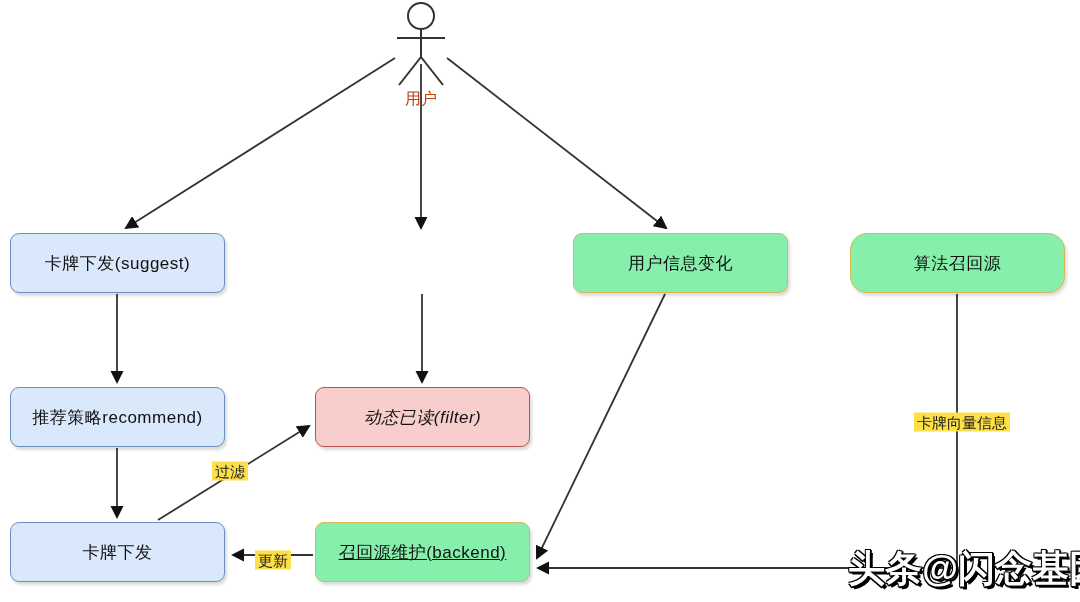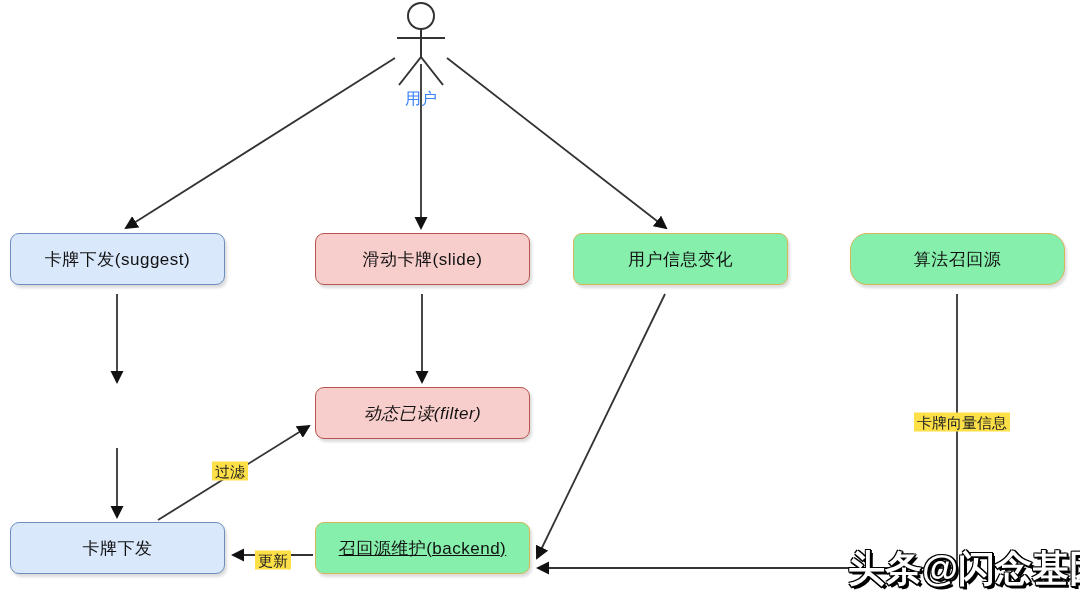--- a/index.html
+++ b/index.html
@@ -7,41 +7,41 @@
     position:relative;
     width:1080px;height:602px;
     background:#fff;
     font-family:"Liberation Sans","DejaVu Sans",sans-serif;
     overflow:hidden;
   }
   #wires{position:absolute;left:0;top:0;z-index:1;}
   .node{
     position:absolute;
     box-sizing:border-box;
-    width:215px;height:52px;
+    width:215px;height:60px;
     border-radius:9px;
     display:flex;align-items:center;justify-content:center;
     font-size:17px;color:#111;
     letter-spacing:.5px;
     box-shadow:2px 3px 3px rgba(0,0,0,.14);
     z-index:2;
   }
   .node.blue{background:#dae8fc;border:1.5px solid #6c8ebf;}
   .node.red{background:#f8cecc;border:1.5px solid #b85450;}
   .node.yellow{background:#86efac;border:1.5px solid #d6b656;}
   .edge-label{
     position:absolute;z-index:3;
     font-size:15px;color:#222;
     background:#fde047;padding:0 3px;line-height:19px;
     transform:translate(-50%,-50%);
     white-space:nowrap;
   }
   .actor-label{
     position:absolute;z-index:3;
-    font-size:16px;color:#3b82f6;
+    font-size:16px;color:#c2410c;
     transform:translate(-50%,0);
     white-space:nowrap;
   }
   .watermark{
     position:absolute;z-index:5;
     left:848px;top:544px;
     font-size:37px;font-weight:bold;
     color:#fff;letter-spacing:0px;
     white-space:nowrap;
     text-shadow:
@@ -83,28 +83,28 @@
       <line x1="665" y1="294" x2="537" y2="558" marker-end="url(#arrow)"></line>
       <path d="M957,294 L957,568 L538,568" marker-end="url(#arrow)"></path>
     </g>
   </svg>
 
   <div class="actor-label" style="left:421px;top:89px;">用户</div>
 
   <div class="node blue" style="left:10px;top:233px;">
     <span>卡牌下发(suggest)</span>
   </div>
-  <div class="node red" style="left:315px;top:233px;">
-    <span>滑动卡牌(slide)</span>
-  </div>
   <div class="node yellow" style="left:573px;top:233px;">
     <span>用户信息变化</span>
   </div>
   <div class="node yellow" style="left:850px;top:233px;border-radius:17px;">
     <span>算法召回源</span>
+  </div>
+  <div class="node blue" style="left:10px;top:387px;">
+    <span>推荐策略recommend)</span>
   </div>
   <div class="node red" style="left:315px;top:387px;font-style:italic;">
     <span>动态已读(filter)</span>
   </div>
   <div class="node blue" style="left:10px;top:522px;">
     <span>卡牌下发</span>
   </div>
   <div class="node yellow" style="left:315px;top:522px;text-decoration:underline;">
     <span>召回源维护(backend)</span>
   </div>

